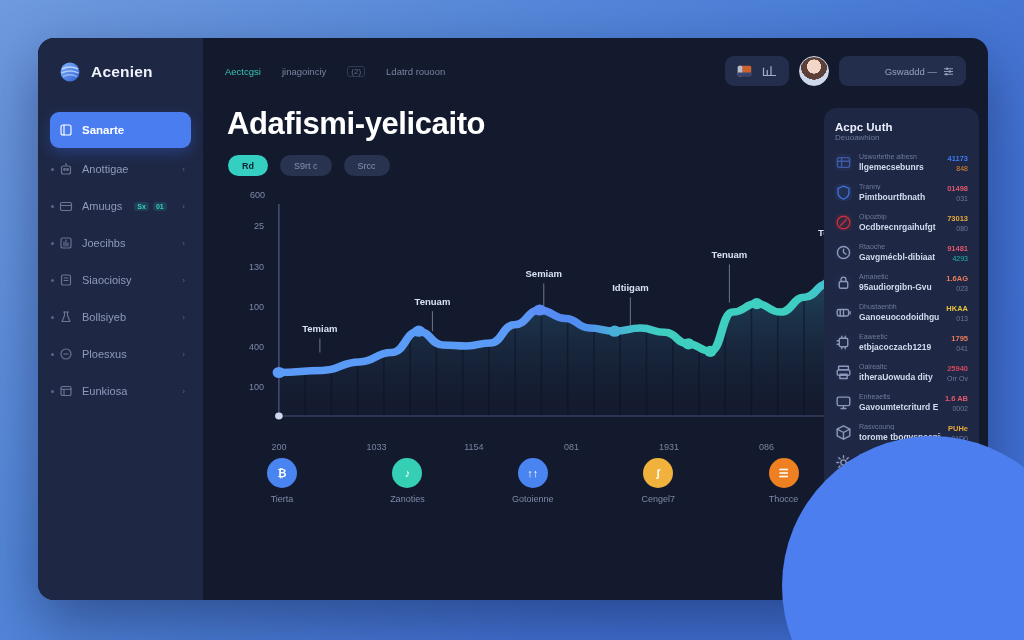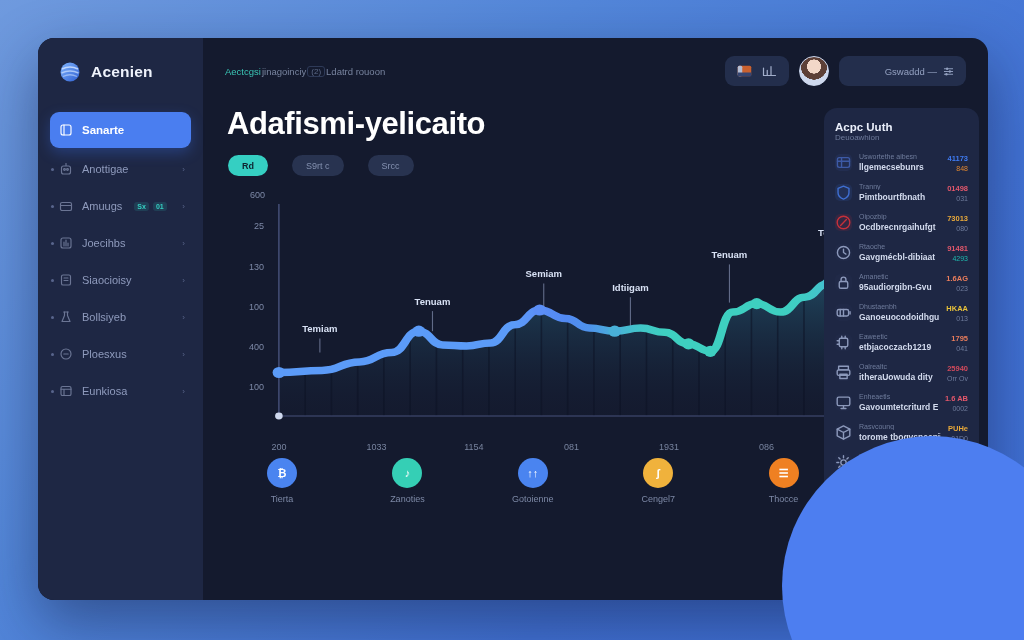--- a/index.html
+++ b/index.html
@@ -59,21 +59,21 @@
   .nav-item.active .nav-label { color: #ffffff; font-weight: 600; filter: blur(.4px); font-size: 11.5px; }
   .nav-dot-l { position: absolute; left: 1px; width: 3px; height: 3px; border-radius: 50%; background: #58658c; }
   .nav-chev { position: absolute; right: 6px; font-size: 8px; color: #59658b; }
   .nav-badges { display: flex; gap: 4px; margin-left: 3px; }
   .nbadge { font-size: 7px; padding: 1px 3px; border-radius: 3px; filter: blur(.45px); font-weight: 700; }
 
   
   #main { flex: 1; position: relative; padding: 20px 22px 0 22px; min-width: 0; }
 
   #topbar { display: flex; align-items: center; justify-content: space-between; height: 26px; }
-  #breadcrumb { display: flex; align-items: center; gap: 1px; font-size: 9.5px; filter: blur(.6px); white-space: nowrap; }
+  #breadcrumb { display: flex; align-items: center; gap: 21px; font-size: 9.5px; filter: blur(.6px); white-space: nowrap; }
   .crumb-accent { color: #39c4b4; }
   .crumb-dim { color: #78849f; }
   .crumb-box { color: #5d6a87; border: 1px solid #2e3a58; border-radius: 3px; padding: 0 3px; font-size: 8px; }
 
   #topbar-right { display: flex; align-items: center; gap: 10px; }
   .pill-btn {
     height: 30px; background: #232e4c; border-radius: 9px;
     display: flex; align-items: center; gap: 10px; padding: 0 12px;
   }
   .tiny-ico { width: 15px; height: 12px; opacity: .85; }
@@ -81,21 +81,21 @@
     width: 30px; height: 30px; border-radius: 50%;
     background: radial-gradient(circle at 50% 34%, #f2d7c8 0 30%, #5d4037 31% 56%, #cfd9ee 57%);
     border: 1.5px solid #cdd8ee;
   }
   #user-pill { height: 30px; background: #232e4c; border-radius: 9px; display: flex; align-items: center; gap: 6px; padding: 0 12px; }
   #user-pill-text { font-size: 9.5px; color: #93a0c0; filter: blur(.6px); white-space: nowrap; margin-left: 34px; }
 
   #page-title { font-size: 31px; font-weight: 700; color: #ffffff; margin: 22px 0 0 2px; letter-spacing: -.4px; filter: blur(.25px); }
   #page-sub { font-size: 10px; color: #7d89a6; margin: 9px 0 0 3px; filter: blur(.6px); }
 
-  #filters { display: flex; gap: 24px; margin: 13px 0 0 3px; }
+  #filters { display: flex; gap: 12px; margin: 13px 0 0 3px; }
   .fpill { height: 21px; padding: 0 14px; border-radius: 11px; font-size: 9px; display: flex; align-items: center; filter: blur(.6px); }
   .fpill.on { background: #35cfc2; color: #0e2430; font-weight: 700; }
   .fpill.off { background: #283350; color: #8491b0; }
 
   
   #chart-wrap { position: relative; margin: 12px 0 0 0; height: 262px; }
   #chart-svg { position: absolute; inset: 0; width: 100%; height: 100%; }
   .ylab { position: absolute; font-size: 9px; color: #7e8aa8; filter: blur(.6px); text-align: right; width: 30px; }
   .x-lab { position: absolute; font-size: 9px; color: #78849f; filter: blur(.7px); transform: translateX(-50%); bottom: -2px; }
   .annot { position: absolute; font-size: 9.5px; color: #d9e2f5; filter: blur(.55px); transform: translateX(-50%); white-space: nowrap; font-weight: 600; }

